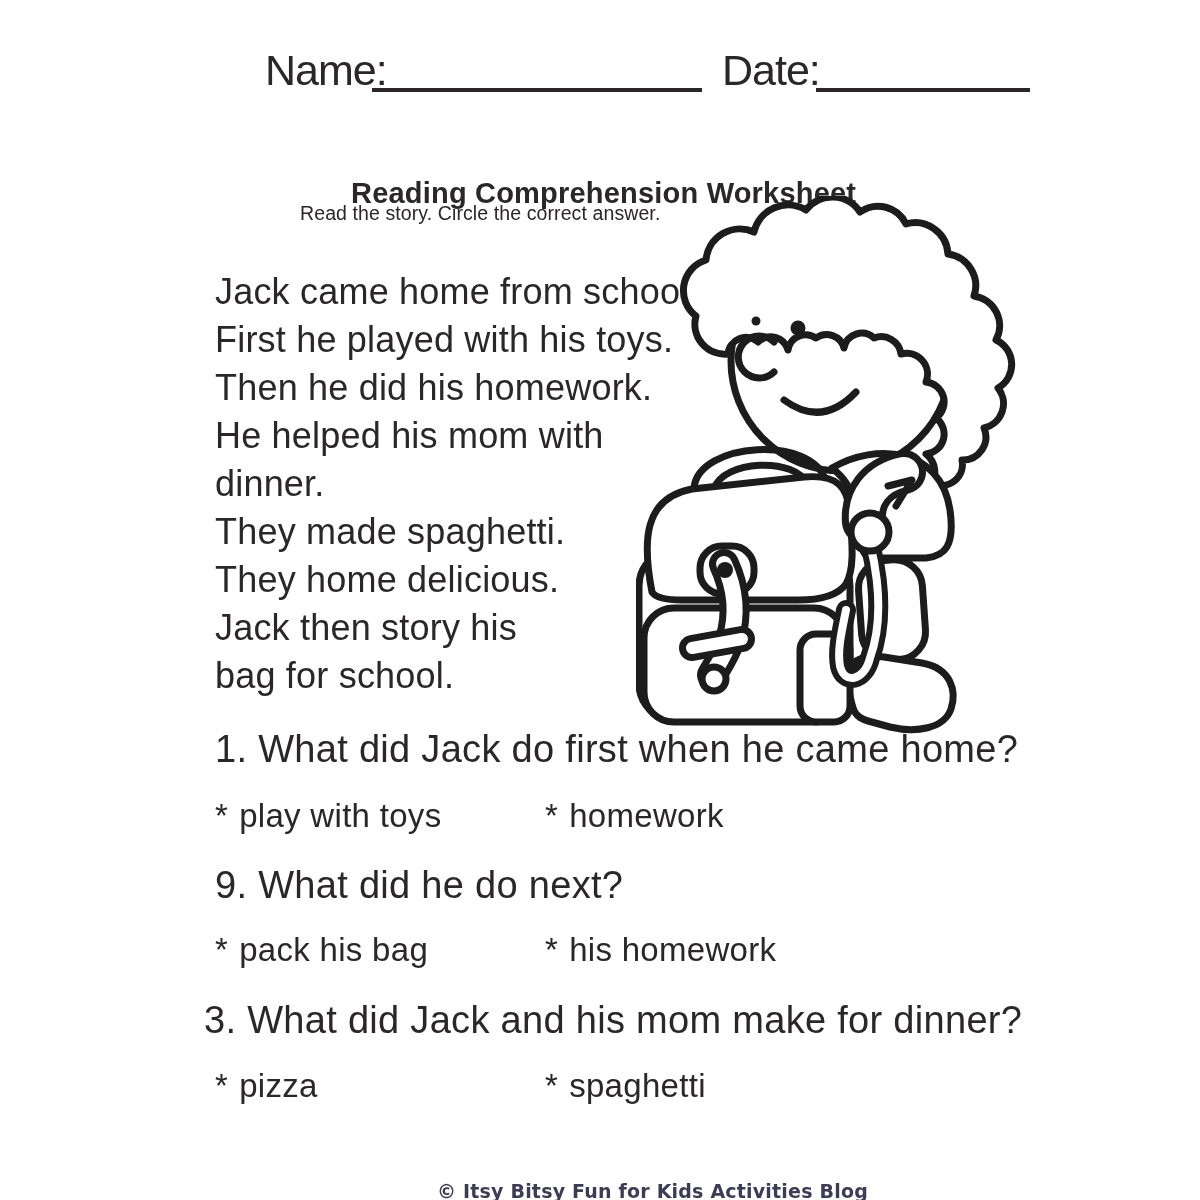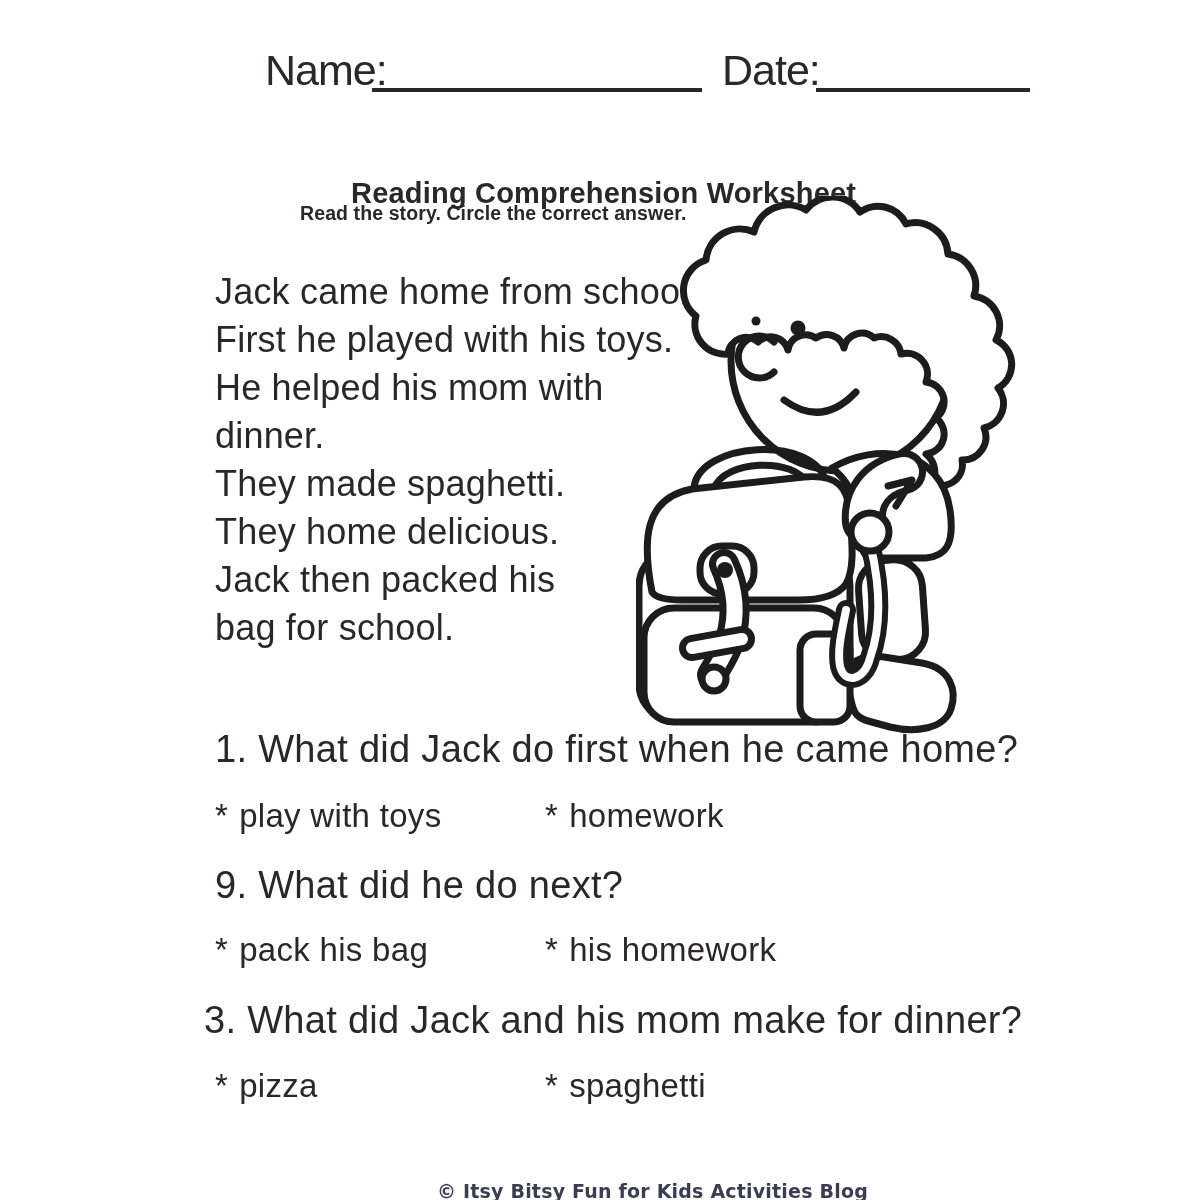--- a/index.html
+++ b/index.html
@@ -14,21 +14,21 @@
     background:var(--background);overflow:hidden;
     font-family:"Liberation Sans","DejaVu Sans",sans-serif;
     color:var(--text);
   }
   .abs{position:absolute;white-space:nowrap;}
   
   .hdr-label{font-size:43px;font-weight:400;letter-spacing:-1px;color:var(--text);}
   .fill-line{position:absolute;border-bottom:4px solid var(--text);height:0;}
   
   .title{font-size:29px;font-weight:600;letter-spacing:0.2px;margin:16px;}
-  .subtitle{font-size:19.5px;font-weight:700;letter-spacing:0.1px;}
+  .subtitle{font-size:19.5px;font-weight:400;letter-spacing:0.1px;}
   
   .story{line-height:48px;font-size:36px;letter-spacing:0.2px;}
   .story-line{white-space:nowrap;}
   
   .question{font-size:38px;letter-spacing:0.3px;font-weight:400;}
   .options{width:780px;}
   .option{position:absolute;top:0;font-size:33px;letter-spacing:0.3px;font-weight:500;cursor:pointer;}
   .option.col1{left:0;}
   .option.col2{left:330px;}
   .bullet{display:inline-block;margin-right:11px;}
@@ -54,25 +54,26 @@
     <span class="abs hdr-label" style="left:722px;top:46px;">Date:</span>
     <span class="fill-line" style="left:816px;top:88px;width:214px;"></span>
   </div>
 
   <h1 class="abs title" style="left:335px;top:161px;">Reading Comprehension Worksheet</h1>
   <div class="abs subtitle" style="left:300px;top:202px;">Read the story.  Circle the correct answer.</div>
 
   <div class="abs story" style="left:215px;top:268px;">
     <div class="story-line">Jack came home from school.</div>
     <div class="story-line">First he played with his toys.</div>
+    <div class="story-line">Then he did his homework.</div>
     <div class="story-line">He helped his mom with</div>
     <div class="story-line">dinner.</div>
     <div class="story-line">They made spaghetti.</div>
     <div class="story-line">They home delicious.</div>
-    <div class="story-line">Jack then packed his</div>
+    <div class="story-line">Jack then story his</div>
     <div class="story-line">bag for school.</div>
   </div>
 
   <svg class="illustration" viewBox="0 0 380 545" aria-hidden="true">
     <g>
       <circle class="ink" cx="205" cy="165" r="110"></circle>
       <path class="ink" d="M92 158 A30 30 0 0 1 60 120 A32 32 0 0 1 70 64 A34 34 0 0 1 118 36
         A35 35 0 0 1 170 14 A33 33 0 0 1 224 16 A31 31 0 0 1 270 28 A33 33 0 0 1 312 58
         A32 32 0 0 1 338 100 A30 30 0 0 1 360 144 A27 27 0 0 1 362 192 A25 25 0 0 1 348 232
         A23 23 0 0 1 326 264 A21 21 0 0 1 298 288 A19 19 0 0 1 262 294

